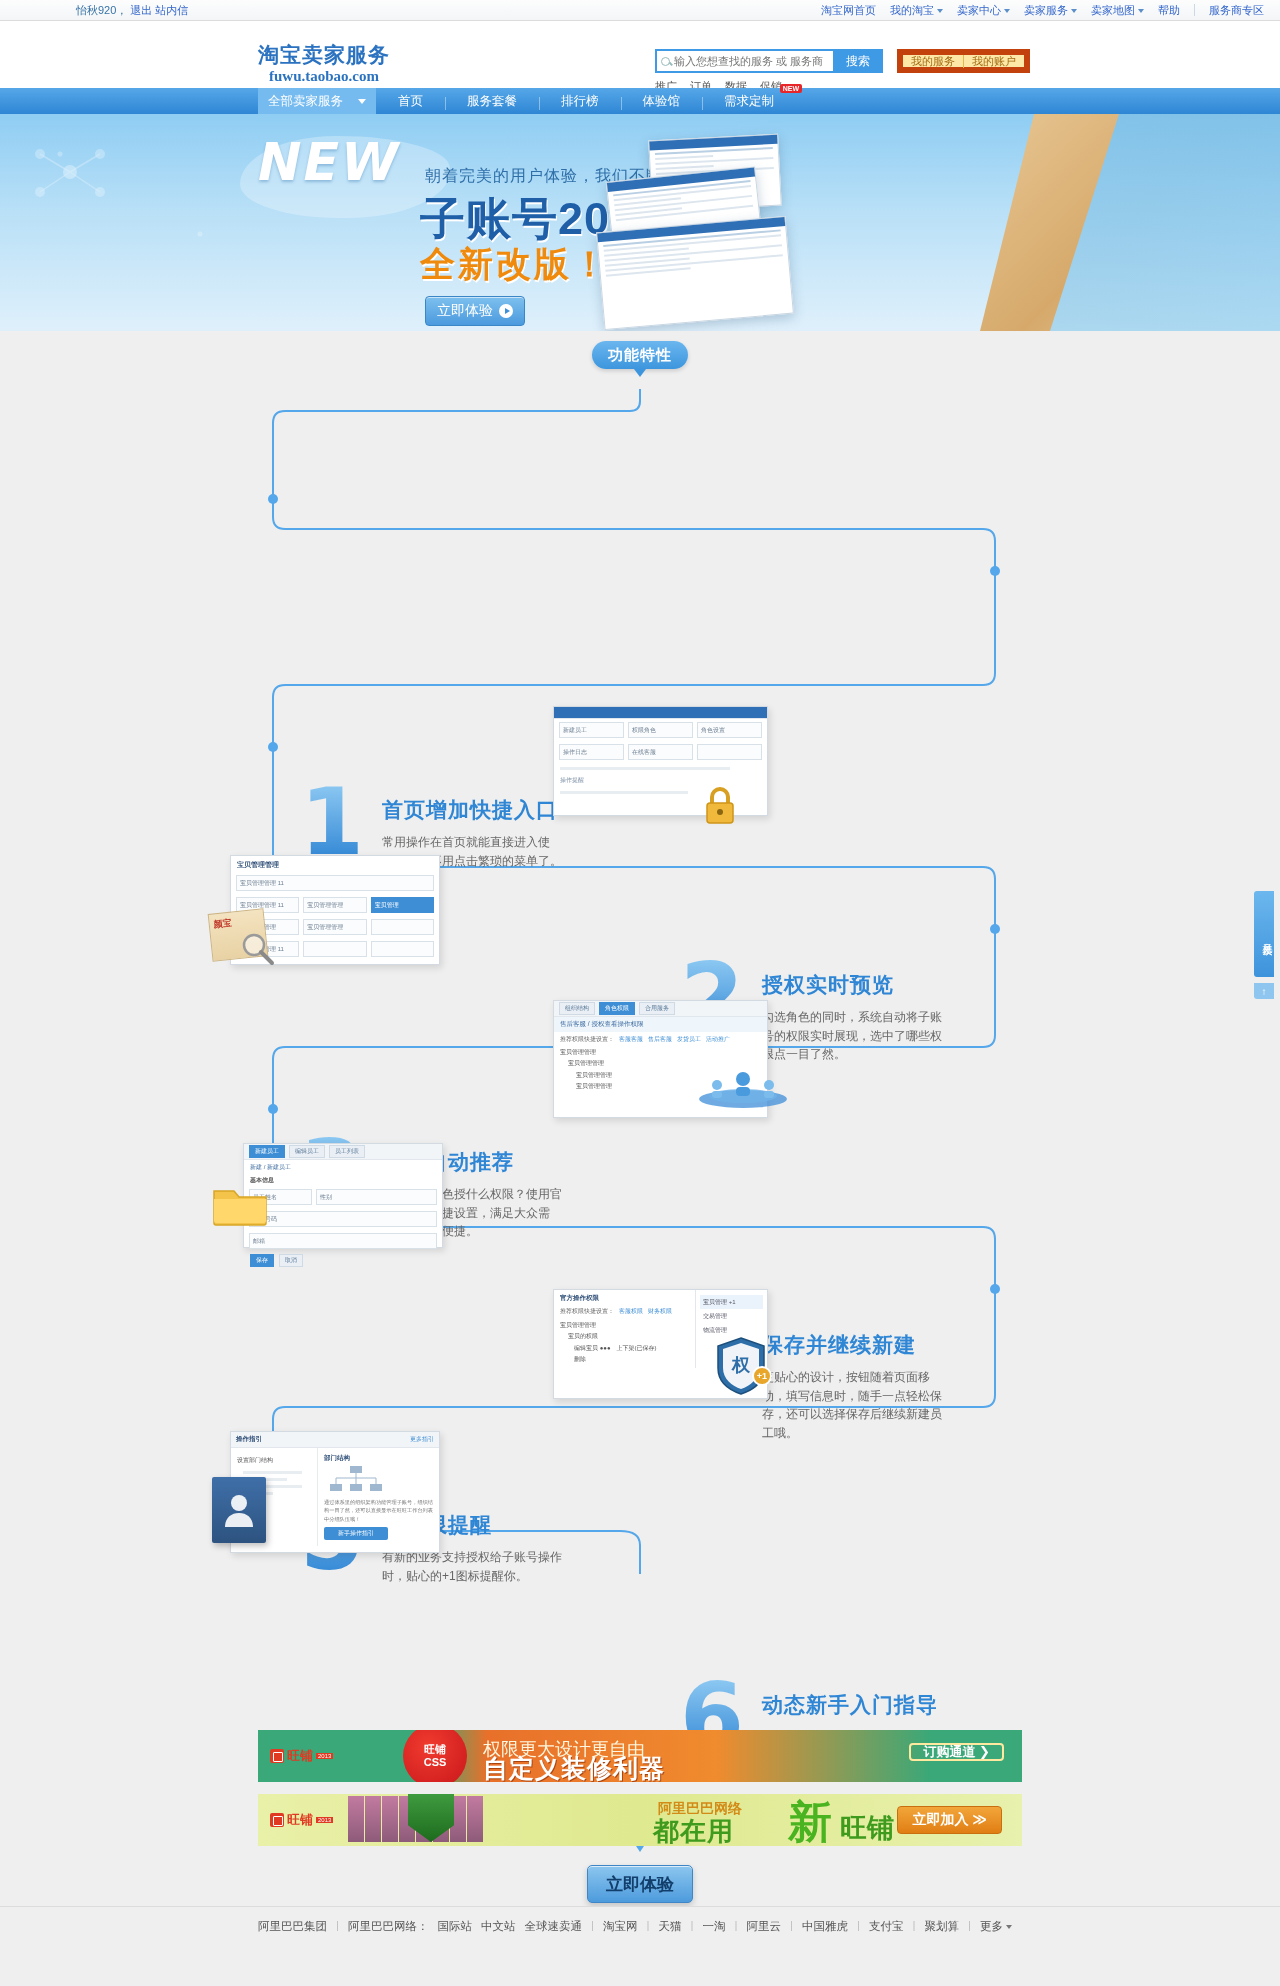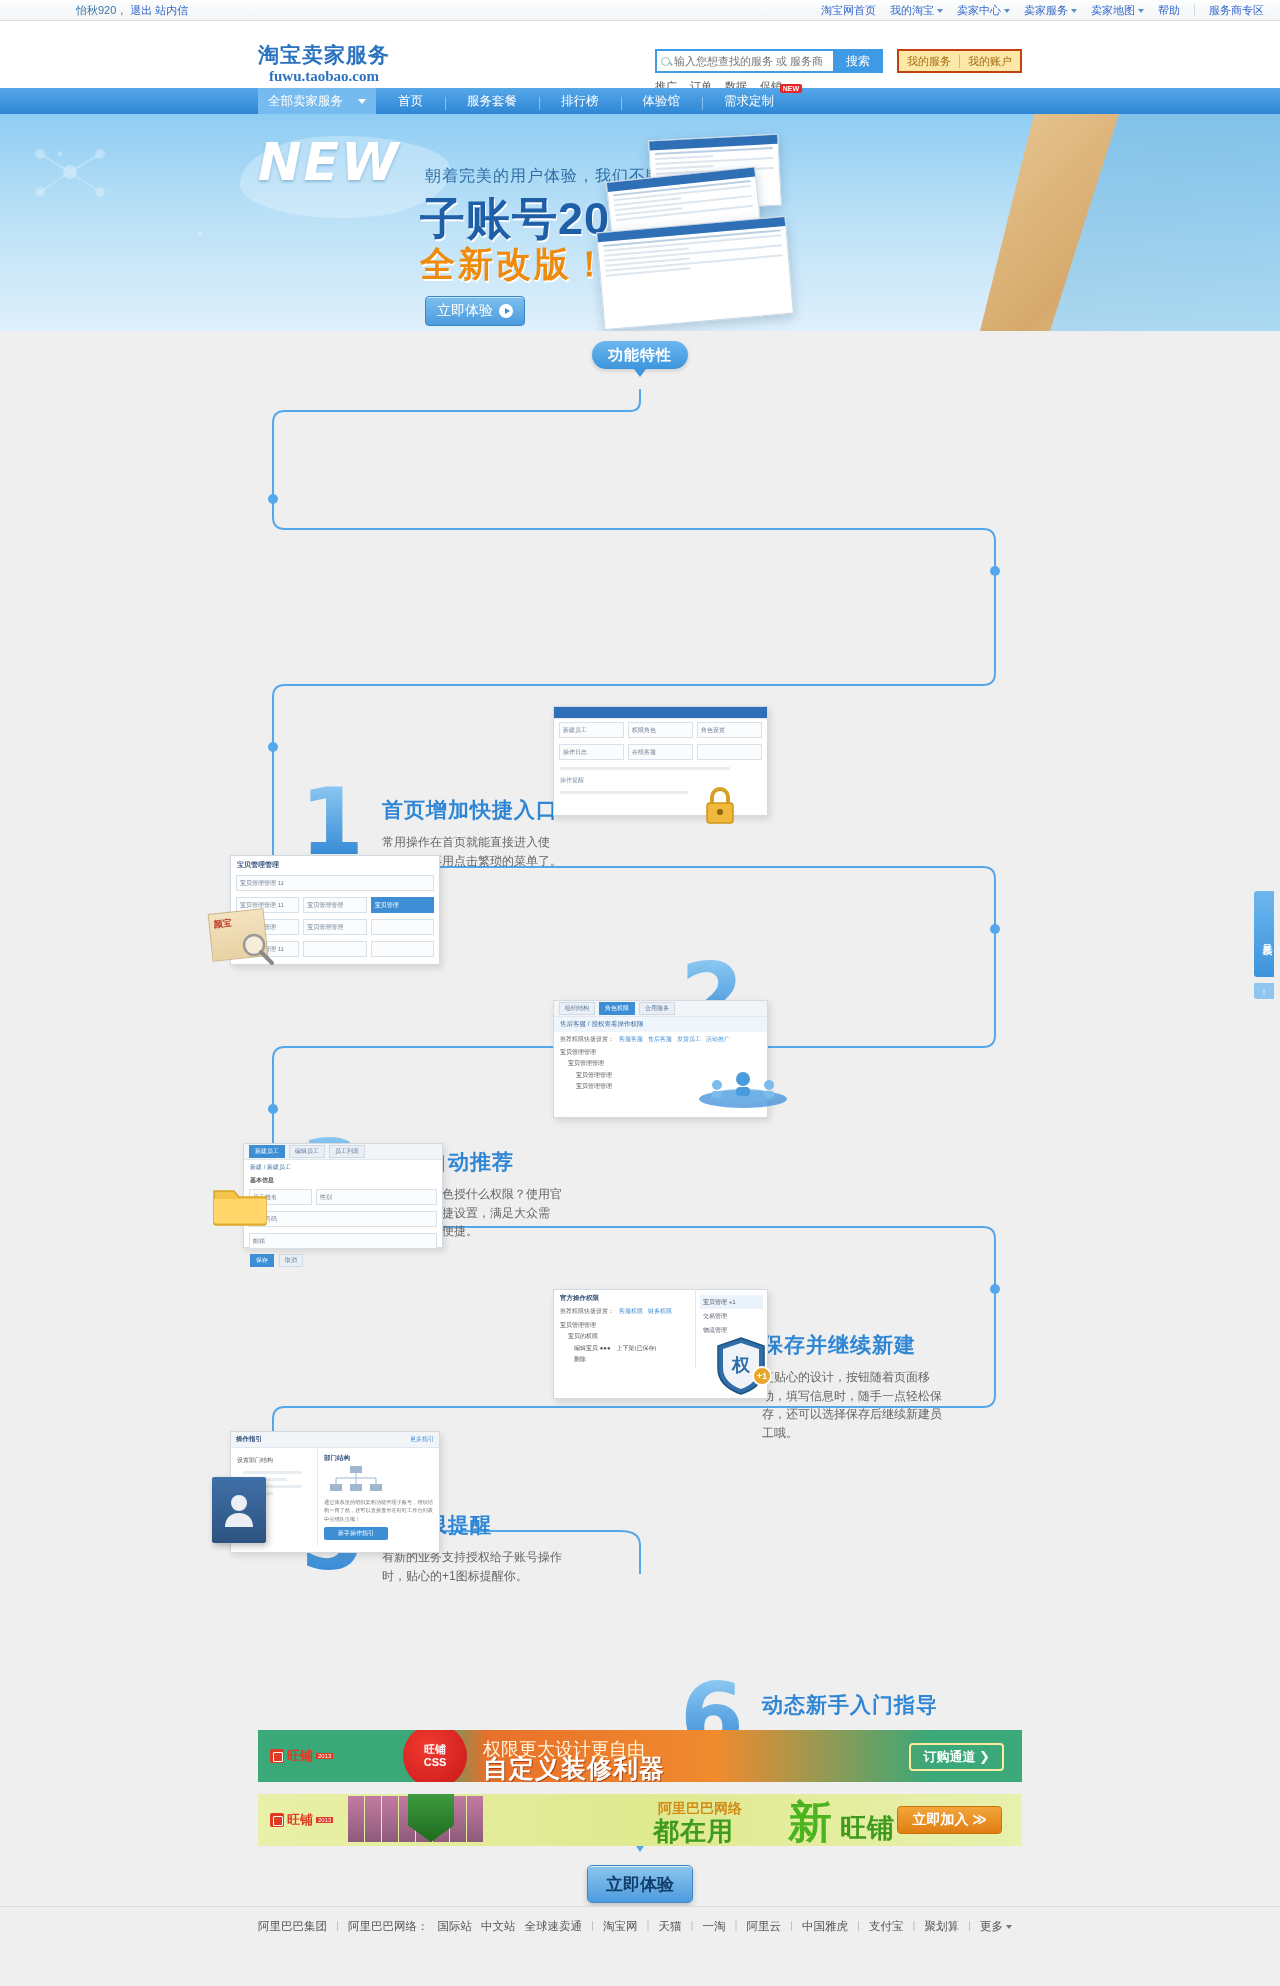--- a/index.html
+++ b/index.html
@@ -36,21 +36,21 @@
   .searchbox { width:178px; height:24px; border:2px solid #3f9ae5; border-right:none;
                background:#fff; display:flex; align-items:center; padding-left:4px; }
   .mag { width:9px;height:9px;border:1.5px solid #9bb; border-radius:50%;
          position:relative; margin-right:4px; flex:none;}
   .mag:after{content:"";position:absolute;width:4px;height:1.5px;background:#9bb;
              transform:rotate(45deg);right:-4px;bottom:0px;}
   .searchbox input { border:none; outline:none; font-size:11px; color:#aaa; width:158px;
                      font-family:"Liberation Sans",sans-serif; background:transparent;}
   .searchbtn { width:50px; height:24px; background:#3f9ae5; color:#fff; border:2px solid #3f9ae5;
                font-size:12px; display:flex;align-items:center;justify-content:center;cursor:pointer;}
-  .myacct { margin-left:14px; height:24px; border:2px solid #c2410c; background:#fde8a8;
+  .myacct { margin-left:14px; height:24px; border:6px solid #c2410c; background:#fde8a8;
             display:flex;align-items:center; font-size:11px; color:#a06a12; }
   .myacct span { padding:0 8px; cursor:pointer; }
   .myacct .vbar { width:1px;height:13px;background:#e3b94c;padding:0; }
   .quicktags { margin-top:6px; font-size:11px; color:#555; display:flex; gap:13px; }
   .quicktags span{cursor:pointer;}
 
   
   .nav { height:26px; background:linear-gradient(#55a7e8,#2e86d4);
          display:flex; align-items:center; position:relative; }
   .nav .allsrv { margin-left:258px; width:118px; height:26px; background:#76bbf0;
@@ -179,21 +179,21 @@
   .bwang .hz:after{content:"";position:absolute;left:3px;top:3px;width:8px;height:8px;
                    border:1.5px solid #fff;border-radius:1px;}
   .bwang .t { color:#e03a23; font-size:13px; font-weight:bold; }
   .b1red { position:absolute; left:145px; top:-6px; width:64px;height:64px;border-radius:50%;
      background:radial-gradient(circle at 40% 35%, #f03b2e, #c8161b);
      color:#fff; font-size:11px; font-weight:bold; display:flex;flex-direction:column;
      align-items:center; justify-content:center; line-height:1.15;}
   .b1t1 { position:absolute; left:225px; top:7px; color:#fff7df; font-size:18px;}
   .b1t2 { position:absolute; left:225px; top:22px; color:#fff; font-size:25px; font-weight:bold;
           text-shadow:1px 1px 0 #a8440f; letter-spacing:1px;}
-  .b1btn { position:absolute; right:18px; top:13px; height:28px; padding:0 12px;
+  .b1btn { position:absolute; right:18px; top:13px; height:18px; padding:0 12px;
      border:2px solid #ffe9a0; border-radius:4px; color:#fff; font-size:13px;
      display:flex; align-items:center; gap:5px; font-weight:bold;}
   .b2imgs { position:absolute; left:90px; top:2px; display:flex; gap:1px; }
   .b2imgs i { display:block; width:16px;height:46px;
      background:linear-gradient(#c27ba0,#8e5b7a); }
   .b2shield { position:absolute; left:150px; top:0px; width:46px; height:48px;
      background:linear-gradient(#3f9b3f,#1d6b1d); clip-path:polygon(0 0,100% 0,100% 65%,50% 100%,0 65%);
      color:#fff; font-size:8px; display:flex;align-items:center;justify-content:center;}
   .b2t1 { position:absolute; left:400px; top:6px; color:#d38b18; font-size:14px; font-weight:bold;}
   .b2t2 { position:absolute; left:395px; top:20px; color:#3f9b1e; font-size:26px;
@@ -392,20 +392,24 @@
     <div style="position:absolute;left:700px;top:452px;width:40px;height:44px;">
       <svg viewBox="0 0 40 44" width="40" height="44">
         <path d="M12 20 v-6 a8 8 0 0 1 16 0 v6" stroke="#d8a022" stroke-width="4" fill="none"></path>
         <rect x="7" y="20" width="26" height="20" rx="3" fill="#f0b93c" stroke="#cf9518" stroke-width="1.5"></rect>
         <circle cx="20" cy="29" r="3" fill="#8a6612"></circle>
       </svg>
     </div>
 
     <div class="feature" style="left:680px; top:628px;">
       <div class="bignum" data-sh="2">2</div>
+      <div class="ftext">
+        <div class="ftitle">授权实时预览</div>
+        <div class="fdesc">勾选角色的同时，系统自动将子账号的权限实时展现，选中了哪些权限点一目了然。</div>
+      </div>
     </div>
     <div class="mock" style="left:230px; top:524px; width:210px; height:110px;">
       <div style="font-size:7px;color:#33527a;padding:4px 6px 2px;font-weight:bold;">宝贝管理管理</div>
       <div class="mrow">
           <div class="mcell" style="flex:2">宝贝管理管理  11</div>
         </div>
       <div class="mrow">
         <div class="mcell">宝贝管理管理  11</div>
         <div class="mcell">宝贝管理管理</div>
         <div class="mcell" style="background:#3d8ed5;color:#fff;border-color:#3d8ed5;">宝贝管理</div>

